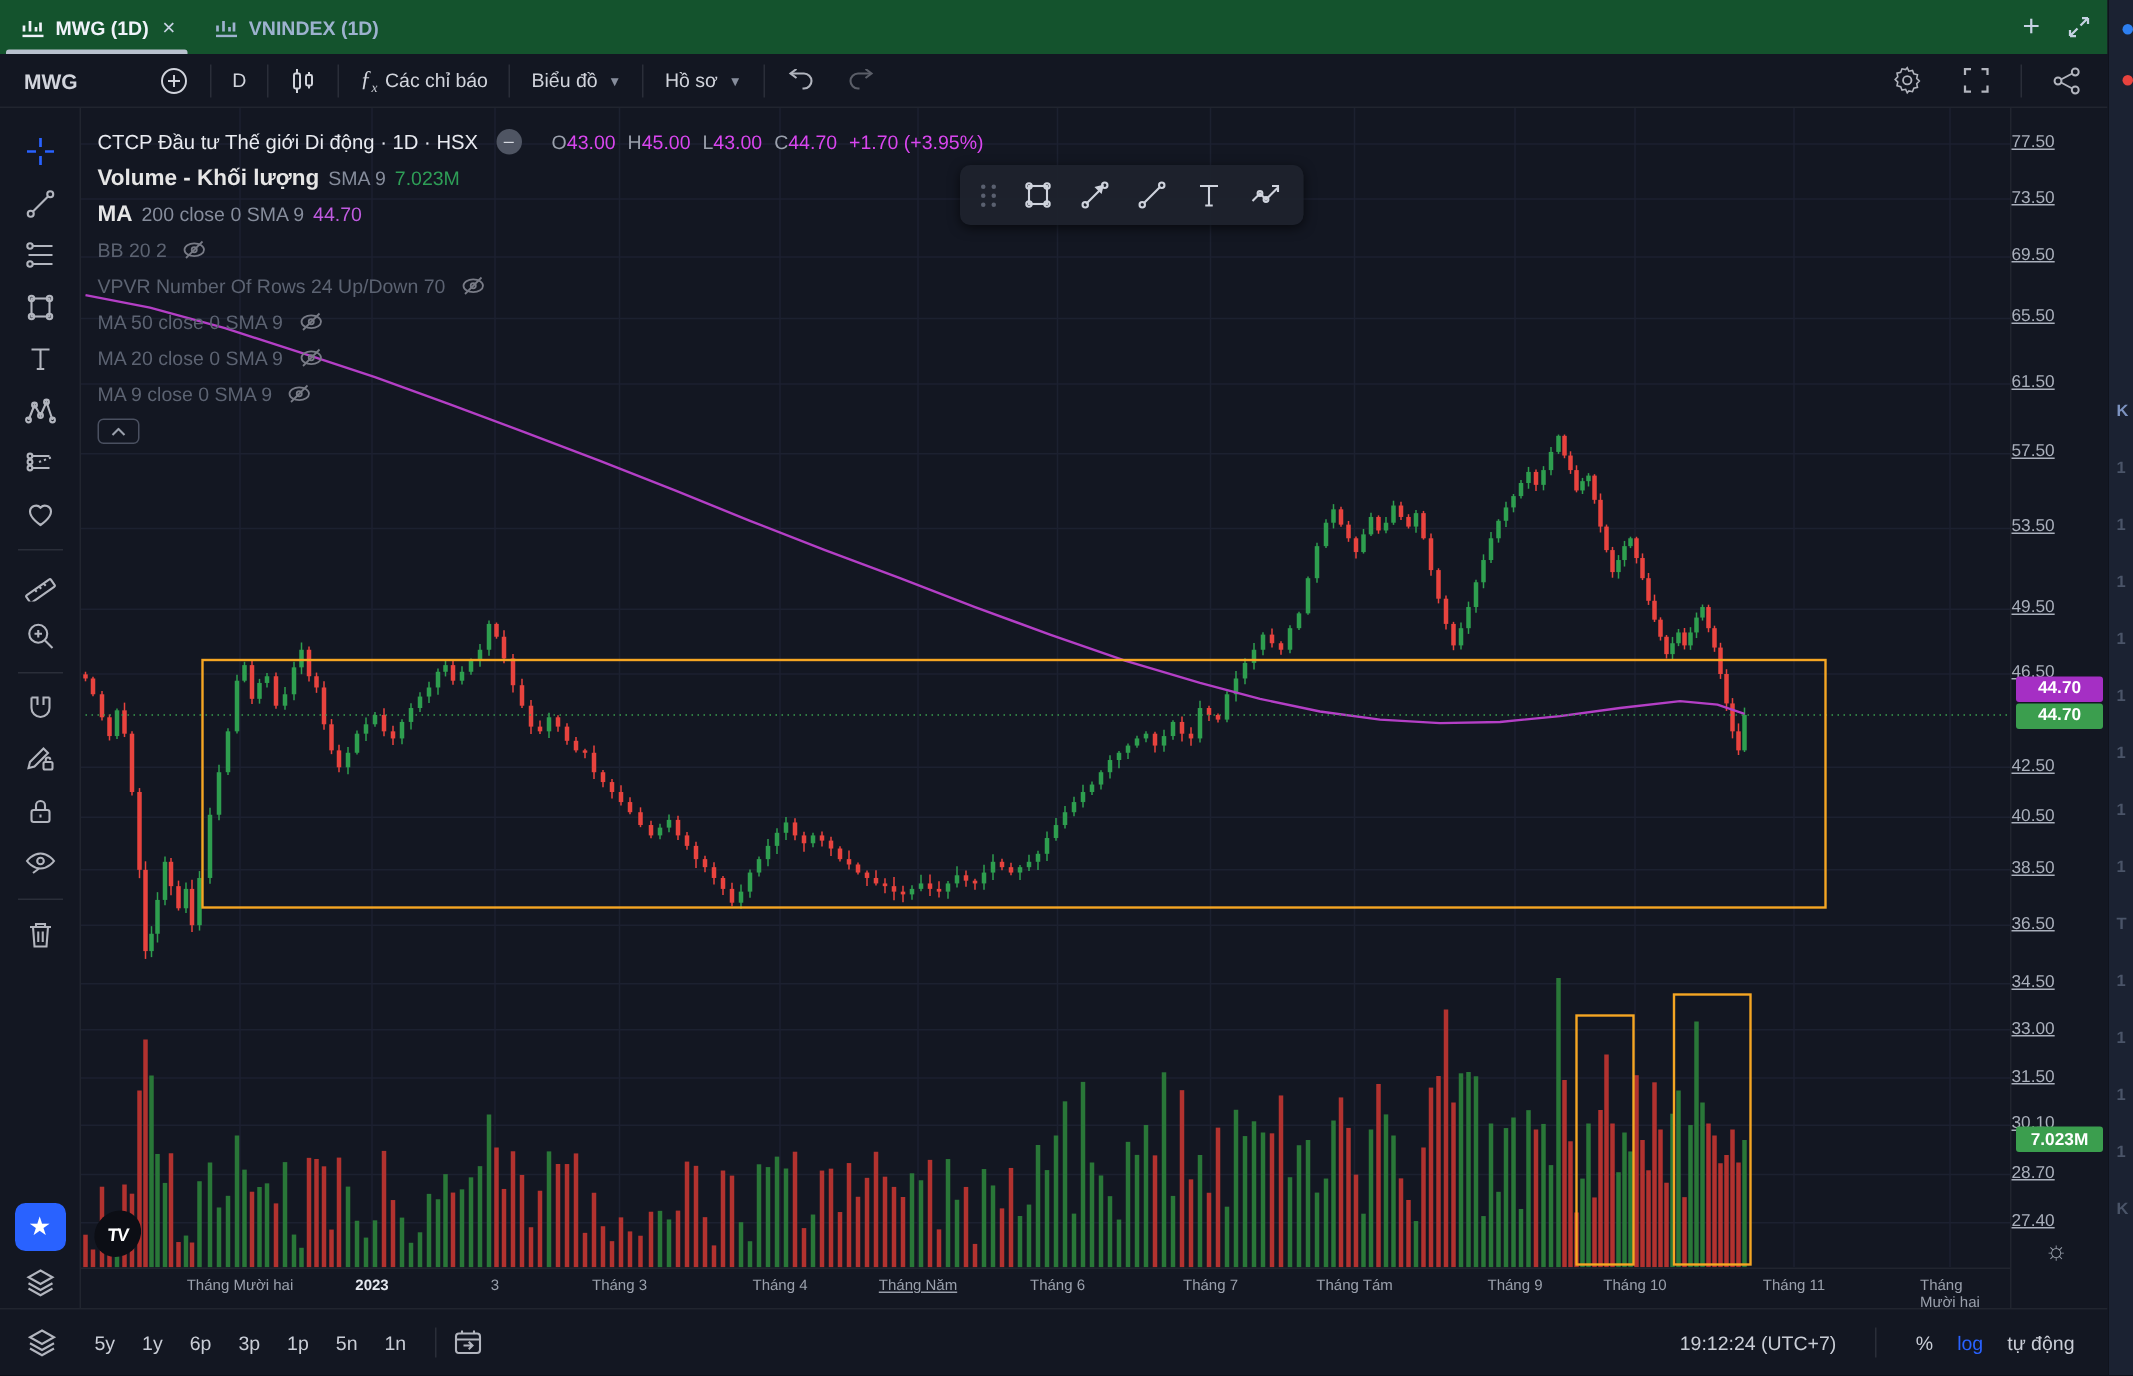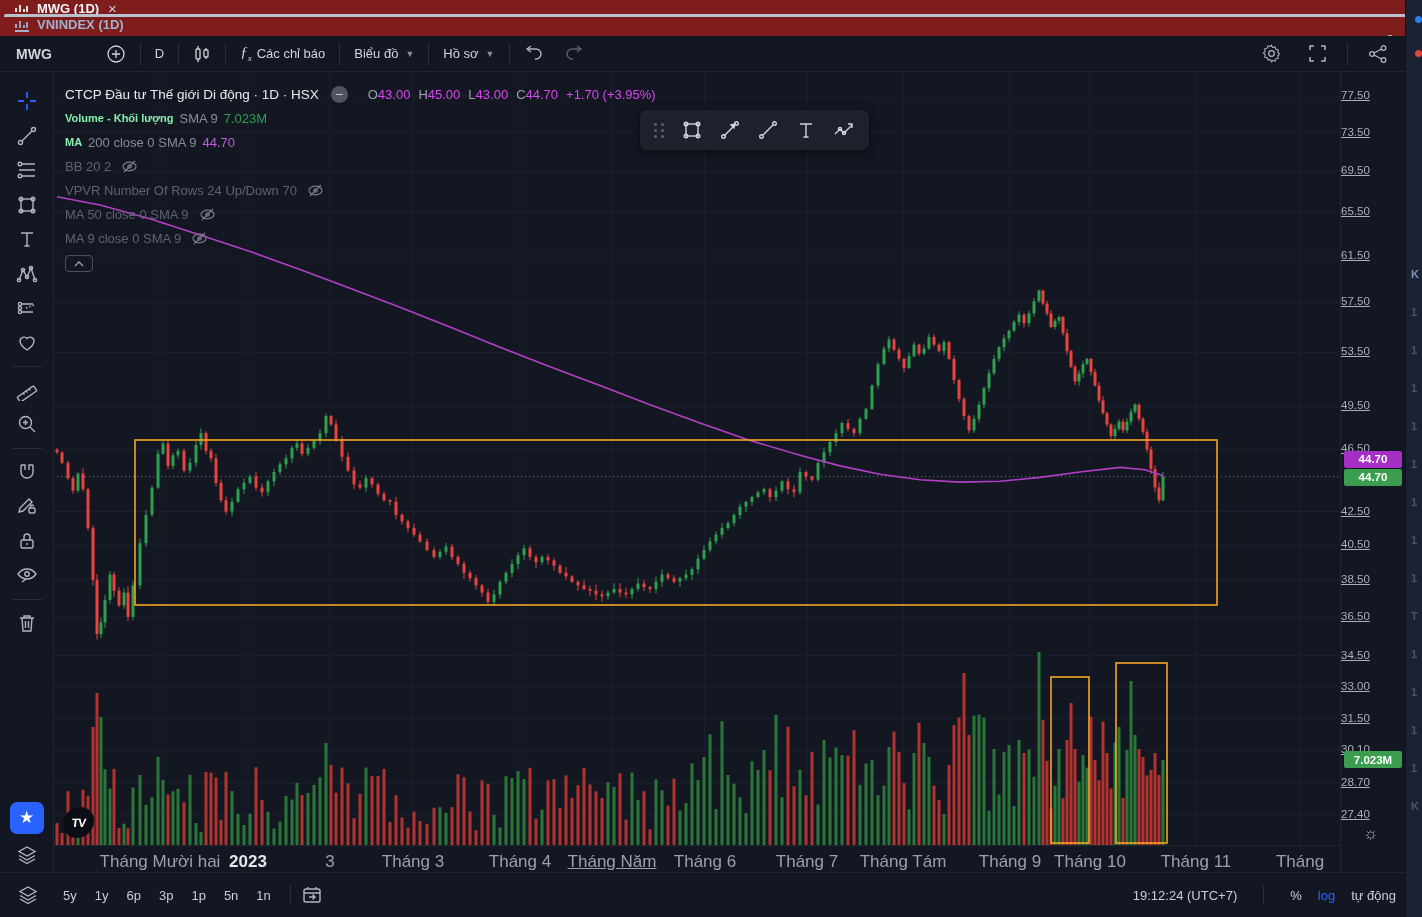--- a/index.html
+++ b/index.html
@@ -1,21 +1,21 @@
 <!DOCTYPE html>
 <html><head>
 <meta charset="utf-8">
 <style>
   * { margin:0; padding:0; box-sizing:border-box; }
   html,body { background:#0b0e17; }
   body { font-family:"Liberation Sans", sans-serif; }
   .app { position:relative; width:1422px; height:917px; background:#131722; overflow:hidden; color:#d1d4dc; }
 
   
-  .tabbar { position:absolute; left:0; top:0; width:1422px; height:36px; background:#7f1d1d; display:flex; align-items:stretch;flex-direction:column; }
+  .tabbar { position:absolute; left:0; top:0; width:1422px; height:36px; background:#14532d; display:flex; align-items:stretch; }
   .tab { display:flex; align-items:center; gap:7px; padding:0 12px 0 14px; font-size:13px; font-weight:bold; color:#9db2ce; cursor:pointer; position:relative; }
   .tab.active { color:#f0f3fa; }
   .tab.active::after { content:""; position:absolute; left:4px; right:4px; bottom:0; height:3px; background:#b8c1ce; border-radius:2px 2px 0 0; }
   .tab-close { font-weight:normal; font-size:15px; color:#c6d2e3; margin-left:2px; }
   .tabbar-right { margin-left:auto; display:flex; align-items:center; gap:18px; padding-right:28px; color:#c6d2e3; }
   .tb-ic { font-size:20px; line-height:1; cursor:pointer; }
 
   
   .toolbar { position:absolute; left:0; top:36px; width:1422px; height:36px; background:#131722; border-bottom:1px solid #21252f; display:flex; align-items:center; font-size:13px; color:#d1d4dc; }
   .tbtn { display:flex; align-items:center; gap:5px; padding:0 10px; height:28px; border-radius:4px; cursor:pointer; white-space:nowrap; }
@@ -35,21 +35,21 @@
 
   
   .chart-pane { position:absolute; left:54px; top:72px; width:1286px; height:773px; overflow:hidden; }
   #chart-svg { position:absolute; left:0; top:0; }
   .grid { stroke:#1c2130; stroke-width:1; }
 
   .legend { position:absolute; left:11px; top:10px; font-size:13px; z-index:5; }
   .lrow { height:24px; display:flex; align-items:center; gap:6px; white-space:nowrap; }
   .ltitle { color:#e8eaf0; font-size:13.5px; }
   .lminus { width:17px; height:17px; border-radius:50%; background:#4f5563; color:#d7dae2; font-size:12px; display:flex; align-items:center; justify-content:center; margin:0 6px; cursor:pointer; }
-  .lgrey { color:#868d9c; } .lwhite { color:#86efac; font-weight:bold; font-size:11px; }
+  .lgrey { color:#868d9c; } .lwhite { color:#e5e5e5; font-weight:bold; font-size:15px; }
   .lgreen { color:#2e9e57; } .lpurple { color:#c05be0; }
   .lhidden { color:#5c6372; font-size:13px; }
   .leye { cursor:pointer; margin-left:4px; display:flex; }
   .lcollapse { width:28px; height:17px; border:1px solid #4a5060; border-radius:4px; display:flex; align-items:center; justify-content:center; margin-top:5px; cursor:pointer; }
   .ohlc { display:flex; gap:8px; margin-left:8px; font-size:13px; }
   .ohlc .k { color:#9aa0ac; } .ohlc .v { color:#d946ef; }
 
   .float-toolbar { position:absolute; left:586px; top:38px; height:40px; background:#1e222dee; border-radius:7px; box-shadow:0 2px 8px #0009; display:flex; align-items:center; padding:0 8px; gap:4px; z-index:6; }
   .ft-handle { display:grid; grid-template-columns:4px 4px; gap:3px; margin:0 6px; }
   .ft-handle i { width:3px; height:3px; border-radius:50%; background:#5a6070; }
@@ -58,29 +58,29 @@
 
   .tv-logo { position:absolute; left:9px; top:735px; width:31px; height:31px; border-radius:50%; background:#0c0e15; color:#fff; display:flex; align-items:center; justify-content:center; font-weight:bold; font-size:12px; letter-spacing:-1px; transform:skewX(-6deg); z-index:4; }
 
   
   .price-axis { position:absolute; left:1340px; top:72px; width:65px; height:800px; background:#131722; border-left:1px solid #21252f; font-size:11.5px; color:#aab0bc; }
   .ptick { position:absolute; left:0; width:60px; text-align:left;text-decoration:underline; }
   .badge { position:absolute; left:3px; width:58px; height:17px; border-radius:2px; color:#fff; font-weight:bold; font-size:11.5px; display:flex; align-items:center; justify-content:center; z-index:3; }
   .b-ma { background:#a52fc4; } .b-price { background:#3b9e4e; } .b-vol { background:#3b9e4e; }
   .sun { position:absolute; left:22px; top:752px; font-size:17px; color:#9aa0ac; cursor:pointer; }
 
-  .time-axis { position:absolute; left:54px; top:845px; width:1286px; height:27px; border-top:1px solid #21252f; font-size:17px; color:#9aa0ac; }
+  .time-axis { position:absolute; left:54px; top:845px; width:1286px; height:27px; border-top:1px solid #21252f; font-size:10px; color:#9aa0ac; }
   .ttick { position:absolute; top:6px; transform:translateX(-50%); cursor:pointer; }
   .ttick.major { color:#e4e7ee; font-weight:bold; }
 
   
   .bottombar { position:absolute; left:0; top:872px; width:1422px; height:45px; background:#131722; border-top:1px solid #21252f; display:flex; align-items:center; font-size:13px; color:#c9cdd6; }
   .range { padding:4px 9px; border-radius:4px; cursor:pointer; }
   .bsep { width:1px; height:20px; background:#2a2e39; margin:0 10px; }
-  .bright { margin-left:auto; display:flex; align-items:center; gap:16px; padding-right:26px; }
+  .bright { margin-left:auto; display:flex; align-items:center; gap:16px; padding-right:39px; }
   .blog { color:#2962ff; cursor:pointer; } .bpct,.bauto,.bclock { cursor:pointer; }
   .layers-btn { margin:0 14px 0 16px; cursor:pointer; display:flex; }
   .gotodate { cursor:pointer; display:flex; }
   .bottombar svg { stroke:#b2b5be; fill:none; stroke-width:1.4; }
 
   
   .right-strip { position:absolute; left:1405px; top:0; width:17px; height:917px; background:#1b2232; border-left:1px solid #10131c; z-index:8; overflow:hidden; }
   .rs-dot { position:absolute; left:9px; width:7px; height:7px; border-radius:50%; }
   .rs-g { position:absolute; left:5px; color:#4a5468; font-size:11px; font-weight:bold; }
 </style>
@@ -1001,20 +1001,30 @@
           <span class="lhidden">MA 50 close 0 SMA 9</span>
           <span class="leye">
             <svg width="17" height="13" viewBox="0 0 17 13" style="stroke:#787b86;fill:none;stroke-width:1.2">
               <ellipse cx="8.5" cy="6.5" rx="6.5" ry="4.3"></ellipse>
               <circle cx="8.5" cy="6.5" r="1.7"></circle>
               <path d="M3 12L14 1"></path>
             </svg>
           </span>
         </div>
       <div class="lrow">
+          <span class="lhidden">MA 20 close 0 SMA 9</span>
+          <span class="leye">
+            <svg width="17" height="13" viewBox="0 0 17 13" style="stroke:#787b86;fill:none;stroke-width:1.2">
+              <ellipse cx="8.5" cy="6.5" rx="6.5" ry="4.3"></ellipse>
+              <circle cx="8.5" cy="6.5" r="1.7"></circle>
+              <path d="M3 12L14 1"></path>
+            </svg>
+          </span>
+        </div>
+      <div class="lrow">
           <span class="lhidden">MA 9 close 0 SMA 9</span>
           <span class="leye">
             <svg width="17" height="13" viewBox="0 0 17 13" style="stroke:#787b86;fill:none;stroke-width:1.2">
               <ellipse cx="8.5" cy="6.5" rx="6.5" ry="4.3"></ellipse>
               <circle cx="8.5" cy="6.5" r="1.7"></circle>
               <path d="M3 12L14 1"></path>
             </svg>
           </span>
         </div>
       <div class="lcollapse">

